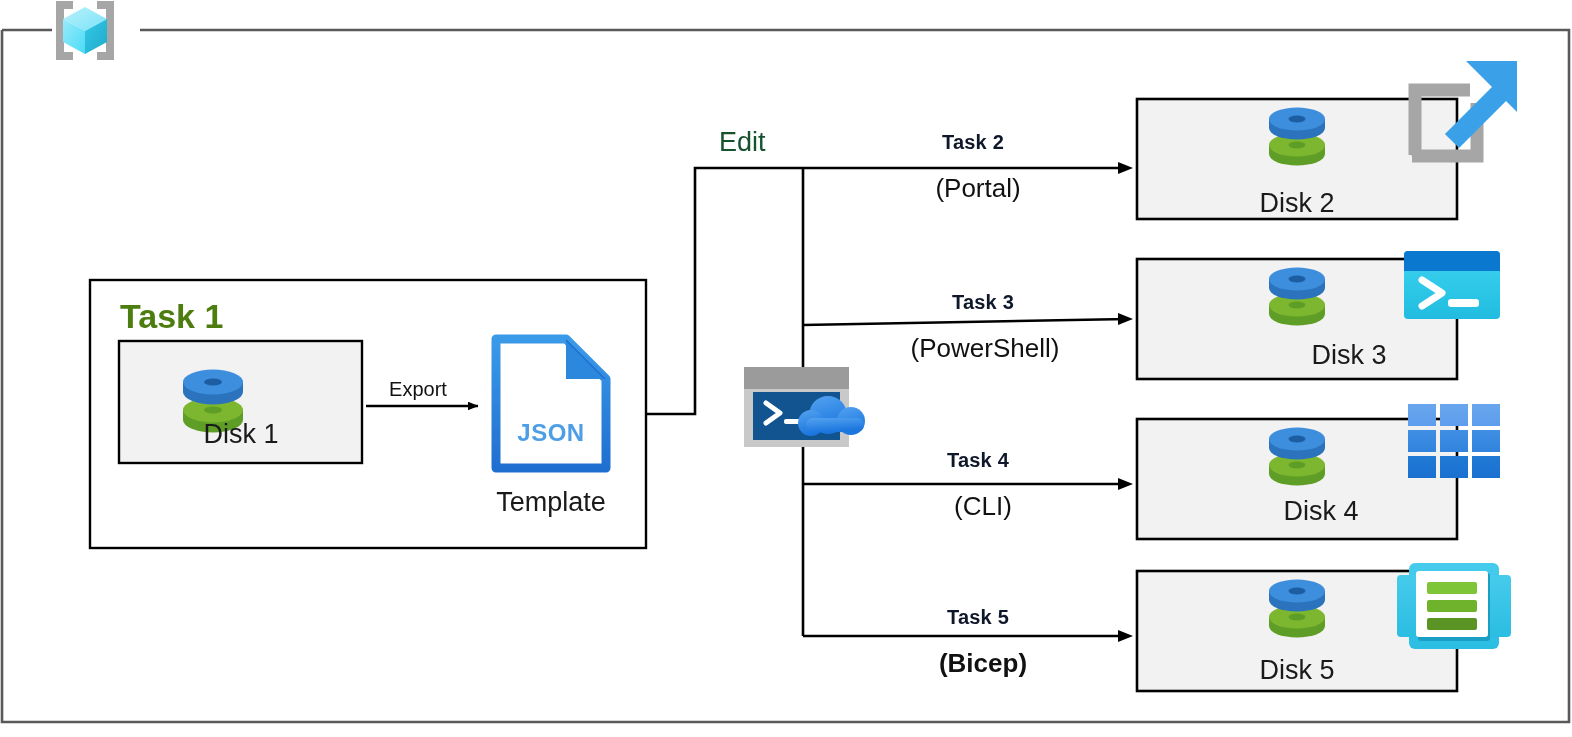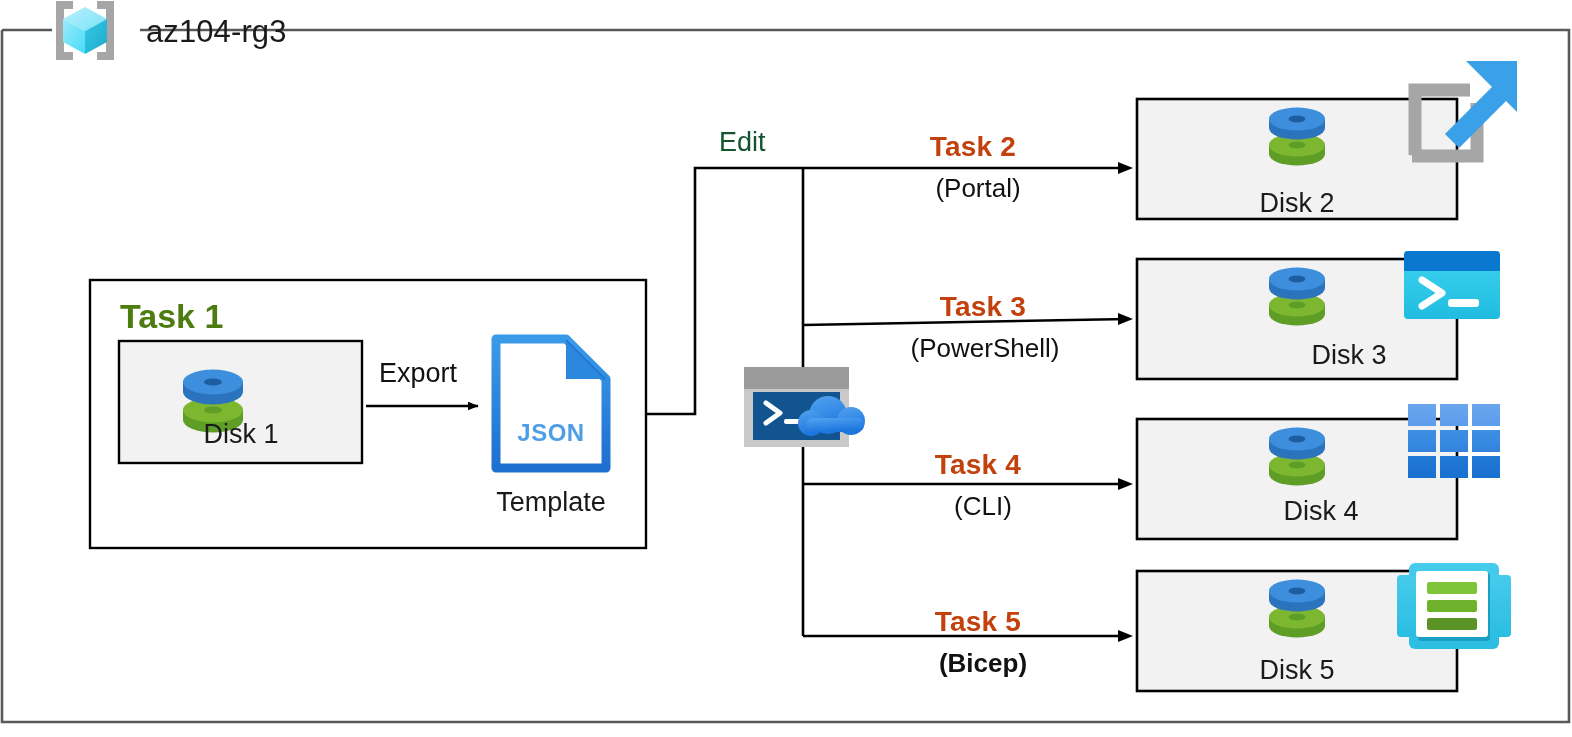--- a/index.html
+++ b/index.html
@@ -2,25 +2,25 @@
 <html><head>
 <meta charset="utf-8">
 <style>
   html,body{margin:0;padding:0;background:#ffffff;}
   body{font-family:"Liberation Sans","DejaVu Sans",sans-serif;}
   #stage{position:relative;width:1572px;height:737px;background:#ffffff;overflow:hidden;}
   svg{display:block;}
   #diagram-svg{position:absolute;left:0;top:0;}
   .lbl{position:absolute;white-space:nowrap;color:#0f0f0f;}
   .rg-title{font-size:31px;color:#1a1a1a;letter-spacing:0.1px;}
-  .task-head{font-size:28px;font-weight:bold;color:#c2410c;letter-spacing:0.2px;}
+  .task-head{font-size:20px;font-weight:bold;color:#0f172a;letter-spacing:0.2px;}
   .task-sub{font-size:26px;color:#111111;}
   .disk-label{font-size:27px;color:#1a1a1a;}
   .edit-label{font-size:27px;color:#14532d;}
-  .export-label{font-size:27px;color:#111111;}
+  .export-label{font-size:20px;color:#111111;margin-top:20px;}
   .template-label{font-size:27px;color:#1a1a1a;}
   .task1-head{font-size:34px;font-weight:bold;color:#4d7c0f;}
   .ctr{transform:translateX(-50%);}
 </style>
 </head>
 <body>
 
 <div id="stage">
 
   <svg id="diagram-svg" width="1572" height="737" viewBox="0 0 1572 737">
@@ -213,21 +213,20 @@
       <rect x="1409" y="563" width="90" height="86" rx="6" fill="url(#gradBicepFrame)"></rect>
       <rect x="1397" y="575" width="114" height="62" rx="4" fill="url(#gradBicepFrame)"></rect>
       <rect x="1418" y="573" width="72" height="68" rx="3" fill="#1b9ec4"></rect>
       <rect x="1416" y="571" width="72" height="66" rx="3" fill="#ffffff"></rect>
       <rect x="1427" y="582" width="50" height="12" rx="2" fill="#7ec637"></rect>
       <rect x="1427" y="600" width="50" height="12" rx="2" fill="#6fb32c"></rect>
       <rect x="1427" y="618" width="50" height="12" rx="2" fill="#5a9424"></rect>
     </g>
   </svg>
 
-  <div class="lbl rg-title" style="left:146px; top:14px;">az104-rg3</div>
 
   <div class="lbl task1-head" style="left:120px; top:297px;">Task 1</div>
   <div class="lbl disk-label ctr" style="left:241px; top:419px;">Disk 1</div>
   <div class="lbl export-label ctr" style="left:418px; top:358px;">Export</div>
   <div class="lbl ctr" style="left:551px; top:387px; font-size:24px; font-weight:bold; color:#4e9ee6; letter-spacing:0.5px;margin-top:32px;">JSON</div>
   <div class="lbl template-label ctr" style="left:551px; top:487px;">Template</div>
 
   <div class="lbl edit-label" style="left:719px; top:127px;">Edit</div>
 
   <div class="lbl task-head ctr" style="left:973px; top:131px;">Task 2</div>

